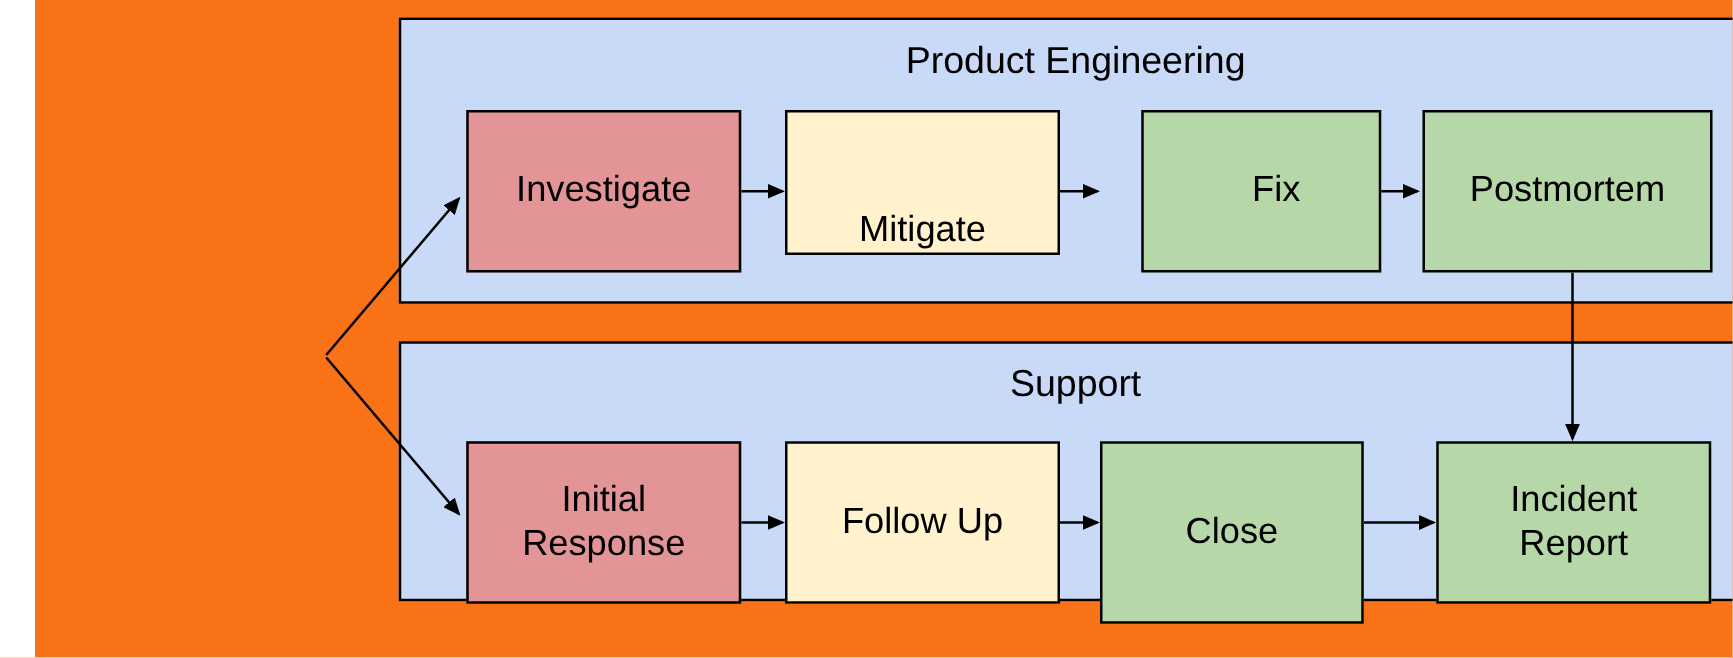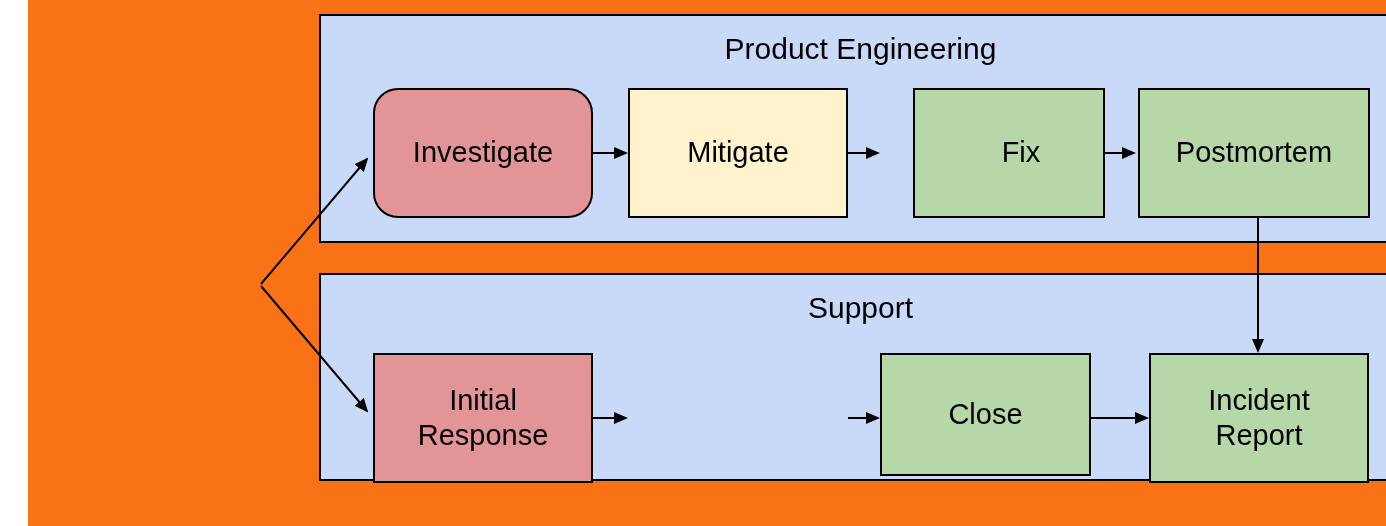--- a/index.html
+++ b/index.html
@@ -45,27 +45,27 @@
     text-align: center;
     font-size: 29px;
     line-height: 1.22;
   }
   .node .label { max-width: 178px; }
   .fill-red    { background: #e29496; }
   .fill-yellow { background: #fff2cc; }
   .fill-green  { background: #b6d7a8; }
 
   #n-incident-detection { left: 13px;   top: 220px; width: 220px; height: 130px; }
-  #n-investigate        { left: 345px;  top: 88px;  width: 220px; height: 130px; border-radius: 25px; }
-  #n-mitigate           { left: 600px;  top: 88px;  width: 220px; height: 130px; }
+  #n-investigate        { left: 345px;  top: 88px;  width: 220px; height: 130px; }
+  #n-mitigate           { left: 600px;  top: 88px;  width: 220px; height: 116px; align-items: flex-end; }
   #n-fix                { left: 885px;  top: 88px;  width: 192px; height: 130px; padding-left: 24px; }
   #n-postmortem         { left: 1110px; top: 88px;  width: 232px; height: 130px; }
   #n-initial-response   { left: 345px;  top: 353px; width: 220px; height: 130px; }
   #n-follow-up          { left: 600px;  top: 353px; width: 220px; height: 130px; }
-  #n-close              { left: 852px;  top: 353px; width: 211px; height: 123px; text-align: right; }
+  #n-close              { left: 852px;  top: 353px; width: 211px; height: 146px; text-align: right; }
   #n-incident-report    { left: 1121px; top: 353px; width: 220px; height: 130px; }
 </style>
 </head>
 <body>
 
 <div class="canvas">
 
   <div class="lane" id="lane-product-engineering">
     <div class="lane-title">Product Engineering</div>
   </div>
@@ -100,20 +100,23 @@
   <div class="node fill-green" id="n-fix">
     <span class="label">Fix</span>
   </div>
   <div class="node fill-green" id="n-postmortem">
     <span class="label">Postmortem</span>
   </div>
 
   <div class="node fill-red" id="n-initial-response">
     <span class="label">Initial Response</span>
   </div>
+  <div class="node fill-yellow" id="n-follow-up">
+    <span class="label">Follow Up</span>
+  </div>
   <div class="node fill-green" id="n-close">
     <span class="label">Close</span>
   </div>
   <div class="node fill-green" id="n-incident-report">
     <span class="label">Incident Report</span>
   </div>
 
 </div>
 
 </body></html>

